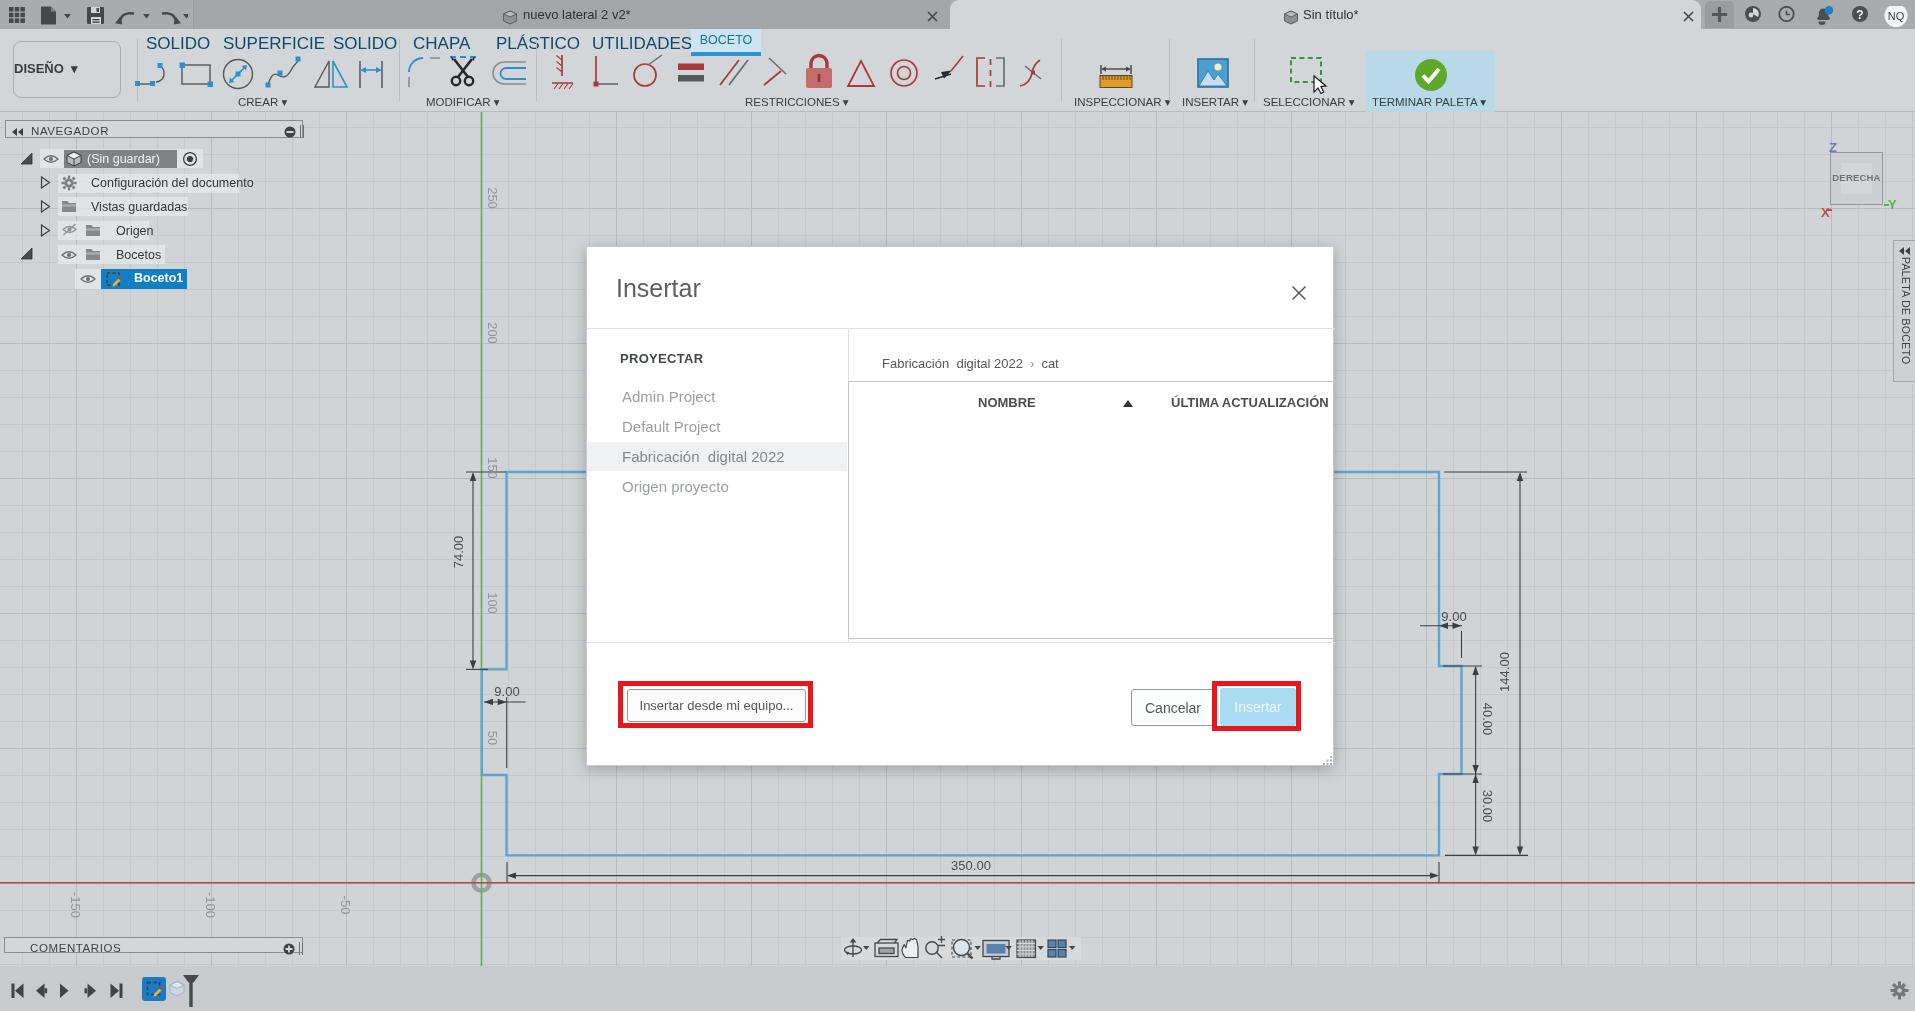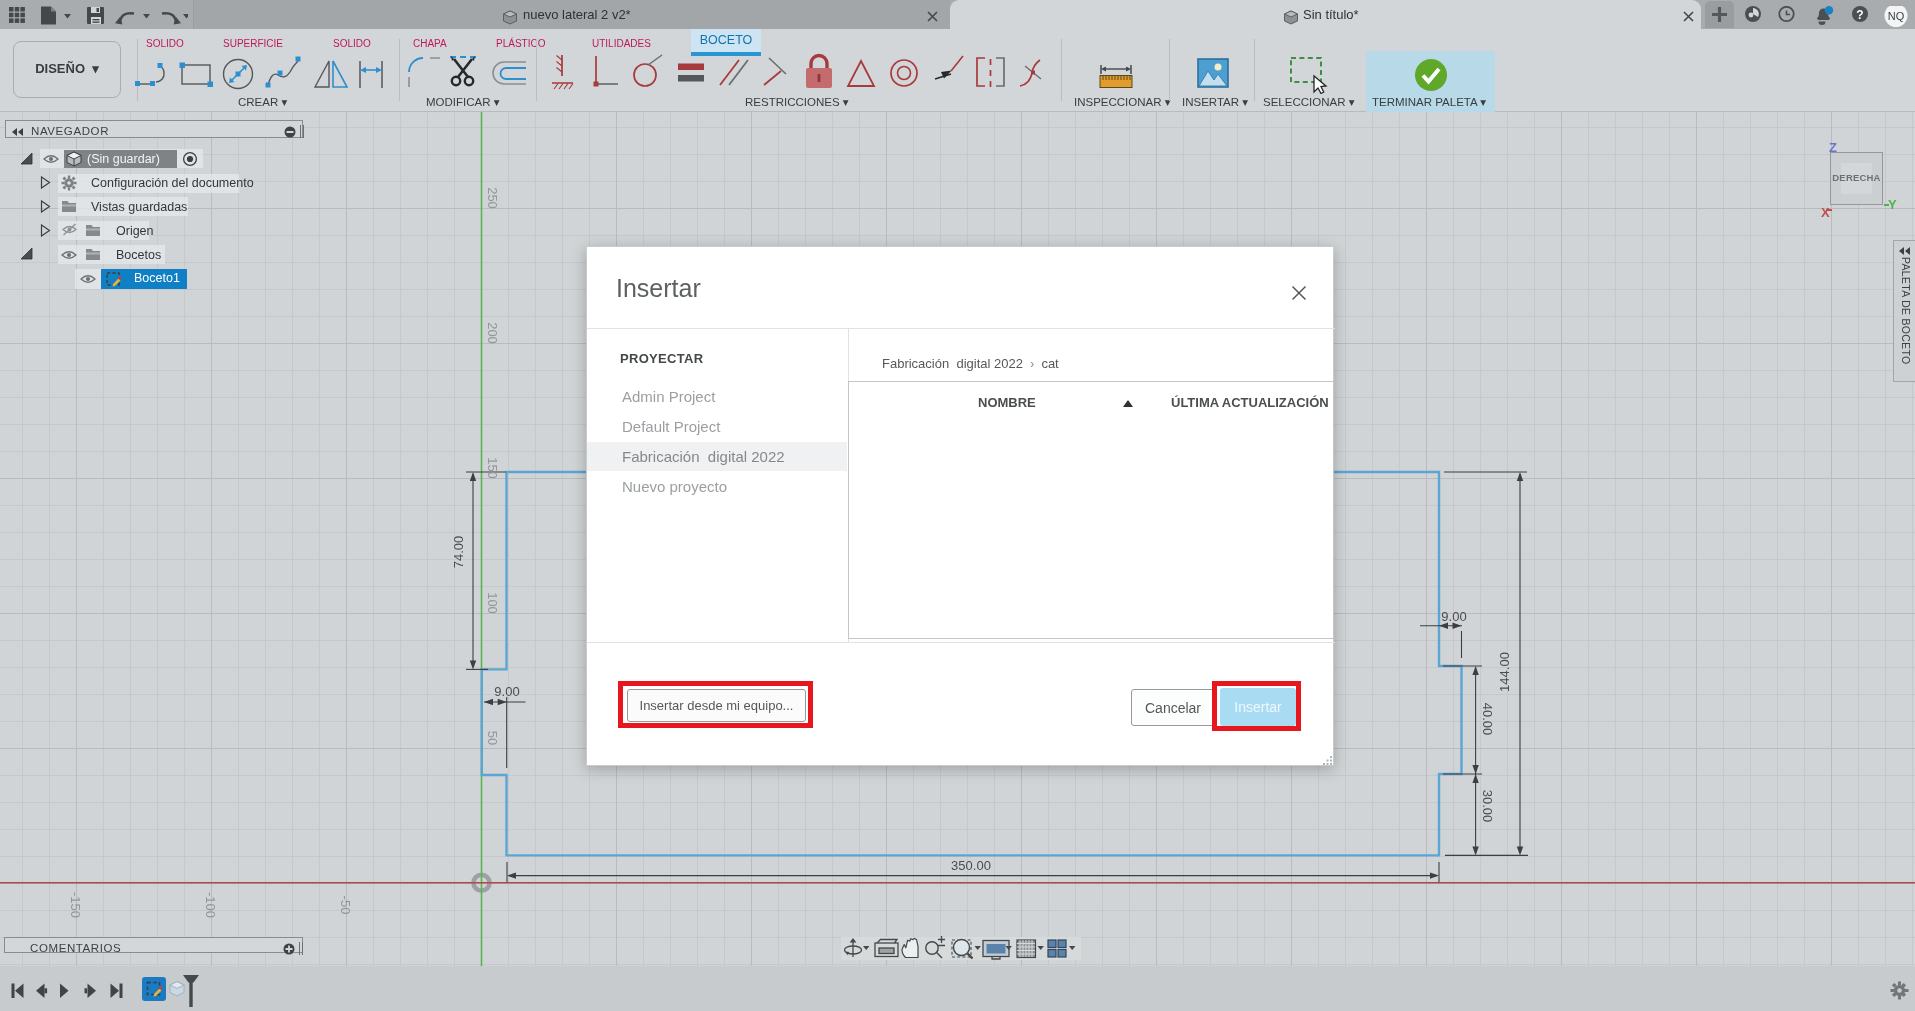--- a/index.html
+++ b/index.html
@@ -9,27 +9,27 @@
 
   
   #titlebar { left:0; top:0; width:1915px; height:29px; background:#a9acae; }
   #tab1 { left:193px; top:0; width:757px; height:29px; background:#a3a6a8; border-left:1px solid #9a9da0; }
   #tab2 { left:950px; top:0; width:751px; height:29px; background:#d3d6d8; border-radius:9px 9px 0 0; }
   .tabtext { font-size:13px; color:#2e3133; line-height:29px; }
   #plusbtn { left:1705px; top:1px; width:29px; height:27px; background:#9a9da0; border-radius:5px 5px 0 0; }
 
   
   #ribbon { left:0; top:29px; width:1915px; height:83px; background:#d3d6d8; border-bottom:1px solid #b8bbbd; }
-  .rtab { position:absolute; top:3px; height:23px; font-size:10px; color:#be185d; line-height:23px; }
+  .rtab { position:absolute; top:3px; height:23px; font-size:17px; color:#0c4a6e; line-height:23px; }
   #boctab { position:absolute; left:691px; top:0px; width:70px; height:23px; background:#cde5f3; text-align:center; line-height:23px; font-size:12.5px; color:#1372ab; }
   #bocline { position:absolute; left:691px; top:23px; width:70px; height:3.5px; background:#2a95d2; }
   .glabel { position:absolute; top:66px; font-size:11.5px; color:#3a3d3f; white-space:nowrap; }
   .gsep { position:absolute; top:10px; width:1px; height:62px; background:#bbbec0; }
   #disenobtn { position:absolute; left:13px; top:12px; width:108px; height:57px; border:1px solid #aaadaf; border-radius:8px; }
-  #disenobtn span { display:block; text-align:center; margin-top:19px; font-size:13px; font-weight:bold; color:#3a3d3f; }
+  #disenobtn span { display:block; text-align:left; margin-top:19px; font-size:13px; font-weight:bold; color:#3a3d3f; }
   .icon { position:absolute; }
   #terminarbg { position:absolute; left:1366px; top:22px; width:129px; height:61px; background:#b8d9e8; }
 
   
   #canvas { left:0; top:112px; width:1915px; height:854px;
     background-color:#d1d4d6;
     background-image:
       linear-gradient(to right, #b9bcbe 1px, transparent 1px),
       linear-gradient(to bottom, #b9bcbe 1px, transparent 1px),
       linear-gradient(to right, #c6c9cb 1px, transparent 1px),
@@ -240,21 +240,21 @@
       <div class="abs" style="left:101px;top:157px;width:86px;height:20px;background:#1080c6;"></div>
       <svg class="abs" style="left:80px;top:162px" width="16" height="10" viewBox="0 0 16 10">
         <path d="M1 5 Q8 -1.5 15 5 Q8 11.5 1 5 Z" fill="none" stroke="#6e7274" stroke-width="1.4"></path>
         <circle cx="8" cy="5" r="2.1" fill="#6e7274"></circle>
       </svg>
       <svg class="abs" style="left:105px;top:159px" width="17" height="17" viewBox="0 0 17 17">
         <rect x="2" y="2" width="12" height="12" fill="none" stroke="#3f3a33" stroke-width="1.4" stroke-dasharray="3.2 2.2"></rect>
         <path d="M8 13 L13.5 7.5 L15.5 9.5 L10 15 L7.5 15.5 Z" fill="#e8b33c"></path>
         <circle cx="14.8" cy="6.8" r="1.5" fill="#d43a2f"></circle>
       </svg>
-      <div class="abs navtxt" style="left:134px;top:159px;color:#fff;font-weight:normal;">Boceto1</div>
+      <div class="abs navtxt" style="left:134px;top:159px;color:#fff;font-weight:bold;">Boceto1</div>
     </div>
 
     <div class="panelhdr" style="left:4px;top:825px;width:299px;height:16px;">
       <div class="ttl">COMENTARIOS</div>
       <svg class="abs" style="left:278px;top:5px" width="12" height="12" viewBox="0 0 12 12">
         <circle cx="6" cy="6" r="5.5" fill="#3f4244"></circle>
           <path d="M6 2.5 V9.5 M2.5 6 H9.5" stroke="#d4d7d9" stroke-width="1.8"></path>
       </svg>
       <div class="abs" style="left:294px;top:4px;width:1px;height:13px;background:#6e7173;"></div>
       <div class="abs" style="left:296.5px;top:4px;width:1px;height:13px;background:#6e7173;"></div>
@@ -617,21 +617,21 @@
     </svg>
     <div class="abs" style="left:0;top:81px;width:748px;height:1px;background:#e0e2e3;"></div>
     <div class="abs" style="left:260.5px;top:82px;width:1px;height:313px;background:#e0e2e3;"></div>
     <div class="abs" style="left:0;top:395px;width:748px;height:1px;background:#e0e2e3;"></div>
 
     <div class="abs" style="left:33px;top:104px;font-size:13px;font-weight:bold;color:#44484a;letter-spacing:.3px;">PROYECTAR</div>
     <div class="abs" style="left:0px;top:195px;width:260px;height:29px;background:#f0f1f2;"></div>
     <div class="abs" style="left:35px;top:141px;font-size:15px;color:#9b9fa2;">Admin Project</div>
     <div class="abs" style="left:35px;top:171px;font-size:15px;color:#9b9fa2;">Default Project</div>
     <div class="abs" style="left:35px;top:201px;font-size:15px;color:#85898c;">Fabricación&nbsp; digital 2022</div>
-    <div class="abs" style="left:35px;top:231px;font-size:15px;color:#9b9fa2;">Nuevo proyecto</div>
+    <div class="abs" style="left:35px;top:231px;font-size:15px;color:#9b9fa2;">Origen proyecto</div>
 
     <div class="abs" style="left:295px;top:109px;font-size:13px;color:#55585a;">Fabricación&nbsp; digital 2022 &nbsp;<span style="color:#85898c;font-size:12px;">›</span>&nbsp; cat</div>
 
     <div class="abs" style="left:260.5px;top:134px;width:486px;height:258px;border:1px solid #c3c6c8;"></div>
     <div class="abs" style="left:391px;top:148px;width:120px;font-size:13px;font-weight:bold;color:#4a4e50;">NOMBRE</div>
     <svg class="abs" style="left:535px;top:152px" width="12" height="9" viewBox="0 0 12 9">
         <path d="M6 1 L11 8 H1 Z" fill="#2e3133"></path>
       </svg>
     <div class="abs" style="left:584px;top:148px;width:160px;font-size:13px;font-weight:bold;color:#4a4e50;">ÚLTIMA ACTUALIZACIÓN</div>
 

